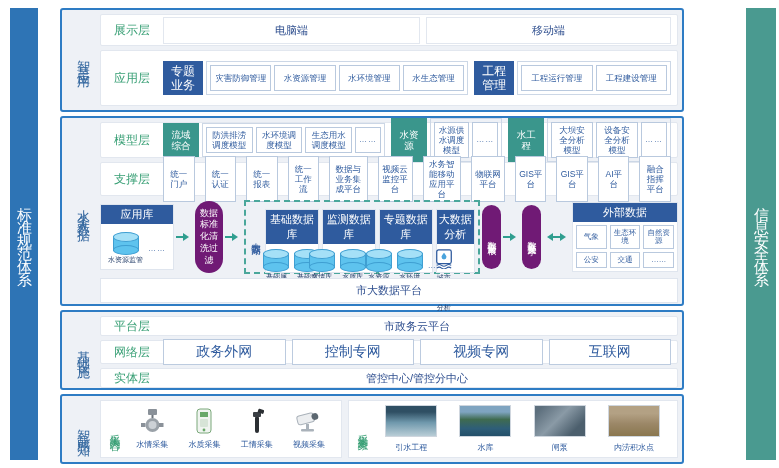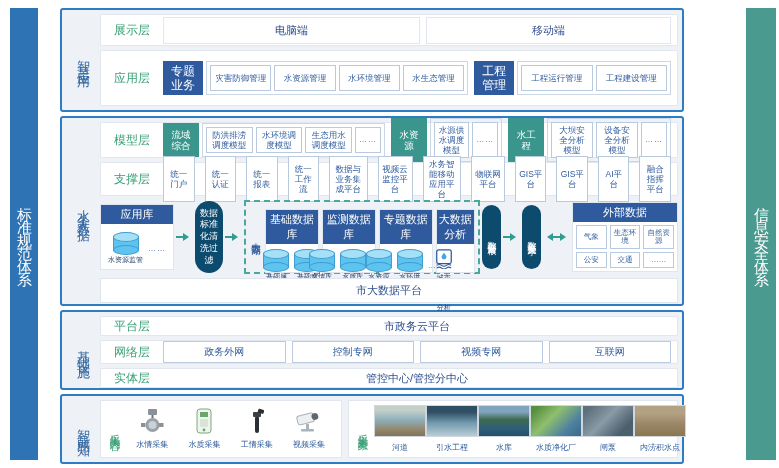--- a/index.html
+++ b/index.html
@@ -16,21 +16,21 @@
   .main { position:absolute; left:60px; top:8px; width:624px; }
   .sec { border:2px solid #2e7cc4; background:#eef1f6; border-radius:3px; display:flex; padding:4px; margin-bottom:4px; }
   .sec-label { width:34px; flex:none; display:flex; align-items:center; justify-content:center; }
   .sec-label span { writing-mode:vertical-rl; text-orientation:upright; color:#33679f; font-size:13px; letter-spacing:5px; }
   .rows { flex:1; display:flex; flex-direction:column; gap:4px; min-width:0; }
   .row { background:#fff; border:1px solid #e2e7ef; border-radius:2px; display:flex; align-items:center; padding:2px 6px; gap:6px; min-width:0; }
   .layer-label { color:#3aa076; font-size:12px; width:50px; text-align:center; flex:none; }
 
   .wide-box { flex:1; background:#fff; border:1px solid #e2e7ef; text-align:center; font-size:11px; color:#2f4f8f; padding:5px 0; }
   .plain-center { flex:1; text-align:center; font-size:11px; color:#2f4f8f; }
-  .net-box { flex:1; background:#fff; border:1px solid #bccbdf; text-align:center; font-size:10px; color:#2f5b9e; padding:3px 10px; }
+  .net-box { flex:1; background:#fff; border:1px solid #bccbdf; text-align:center; font-size:14px; color:#2f5b9e; padding:3px 10px; }
 
   .group { display:flex; align-items:stretch; gap:3px; min-width:0; }
   .group-box { border:1px solid #ccd7e6; display:flex; gap:3px; padding:3px; align-items:stretch; }
   .chip { border:1px solid #b9c9de; color:#2f5b9e; background:#fff; font-size:8.5px; line-height:1.2;
           display:flex; align-items:center; justify-content:center; text-align:center; padding:2px 3px; min-height:26px; }
   .chip.dark { background:#2f5b9e; color:#fff; border-color:#2f5b9e; font-size:12px; width:40px; flex:none; }
   .chip.teal { background:#3a968c; color:#fff; border-color:#3a968c; font-size:9.5px; width:36px; flex:none; }
   .chip.dots-chip { width:26px; font-size:8px; letter-spacing:1px; }
   .chips-row { display:flex; gap:10px; flex:1; min-width:0; }
   .chips-row .chip { flex:1; min-width:0; }
@@ -39,21 +39,21 @@
   .flow { display:flex; align-items:center; gap:2px; min-width:0; height:78px; }
   .panel { background:#fff; border:1px solid #dfe5ee; display:flex; flex-direction:column; }
   .panel-header { background:#2f5b9e; color:#fff; font-size:11px; text-align:center; padding:2px 0; flex:none; }
   .panel-body { display:flex; gap:5px; padding:5px 4px 2px; align-items:center; justify-content:center; flex:1; }
   .db-item { display:flex; flex-direction:column; align-items:center; gap:4px; font-size:7px; color:#27406b; text-align:center; }
   .cyl { position:relative; width:26px; height:15px; background:#5ec3ee; border-left:1px solid #3f9fd2; border-right:1px solid #3f9fd2; margin-top:4px; }
   .cyl::before { content:""; position:absolute; top:-4px; left:-1px; right:-1px; height:8px; background:#a5e0f7; border:1px solid #3f9fd2; border-radius:50%; }
   .cyl::after  { content:""; position:absolute; bottom:-4px; left:-1px; right:-1px; height:8px; background:#5ec3ee; border:1px solid #3f9fd2; border-radius:50%; }
   .dots { font-size:8px; color:#2f5b9e; letter-spacing:1px; align-self:center; white-space:nowrap; }
 
-  .vproc { background:#0c4a6e; color:#fff; display:flex; align-items:center; justify-content:center; text-align:center; flex:none;border-radius:14px; }
+  .vproc { background:#701a75; color:#fff; display:flex; align-items:center; justify-content:center; text-align:center; flex:none;border-radius:14px; }
   .vproc.mid { width:28px; height:72px; font-size:9px; line-height:1.3; word-break:break-all; padding:2px; }
   .vproc.narrow { width:19px; height:64px; }
   .vproc.narrow span { writing-mode:vertical-rl; text-orientation:upright; font-size:9px; letter-spacing:1px; }
 
   .lake { flex:1; border:2px dashed #4aa79b; display:flex; align-items:center; gap:3px; padding:3px; height:74px; min-width:0; }
   .lake-label { writing-mode:vertical-rl; text-orientation:upright; color:#2f5b9e; font-size:9.5px; flex:none; letter-spacing:1px; }
   .lake .panel { flex:1; height:100%; min-width:0;margin-top:8px; }
   .lake .panel.small { flex:0.72; }
 
   .arr { display:flex; align-items:center; flex:none; }
@@ -371,34 +371,26 @@
                 <rect x="6" y="21" width="13" height="2.5" rx="1" fill="#aab2ba"></rect>
             </svg>
             <span class="lbl">视频采集</span>
           </div>
         </div>
       </div>
       <div class="sense-panel rightp">
         <div class="sense-vlabel">采集对象</div>
         <div class="sense-items">
           <div class="sense-item">
-            <div class="photo ph-river"></div>
-            <span class="lbl">河道</span>
-          </div>
-          <div class="sense-item">
             <div class="photo ph-diversion"></div>
             <span class="lbl">引水工程</span>
           </div>
           <div class="sense-item">
             <div class="photo ph-reservoir"></div>
             <span class="lbl">水库</span>
-          </div>
-          <div class="sense-item">
-            <div class="photo ph-plant"></div>
-            <span class="lbl">水质净化厂</span>
           </div>
           <div class="sense-item">
             <div class="photo ph-sluice"></div>
             <span class="lbl">闸泵</span>
           </div>
           <div class="sense-item">
             <div class="photo ph-flood"></div>
             <span class="lbl">内涝积水点</span>
           </div>
         </div>

